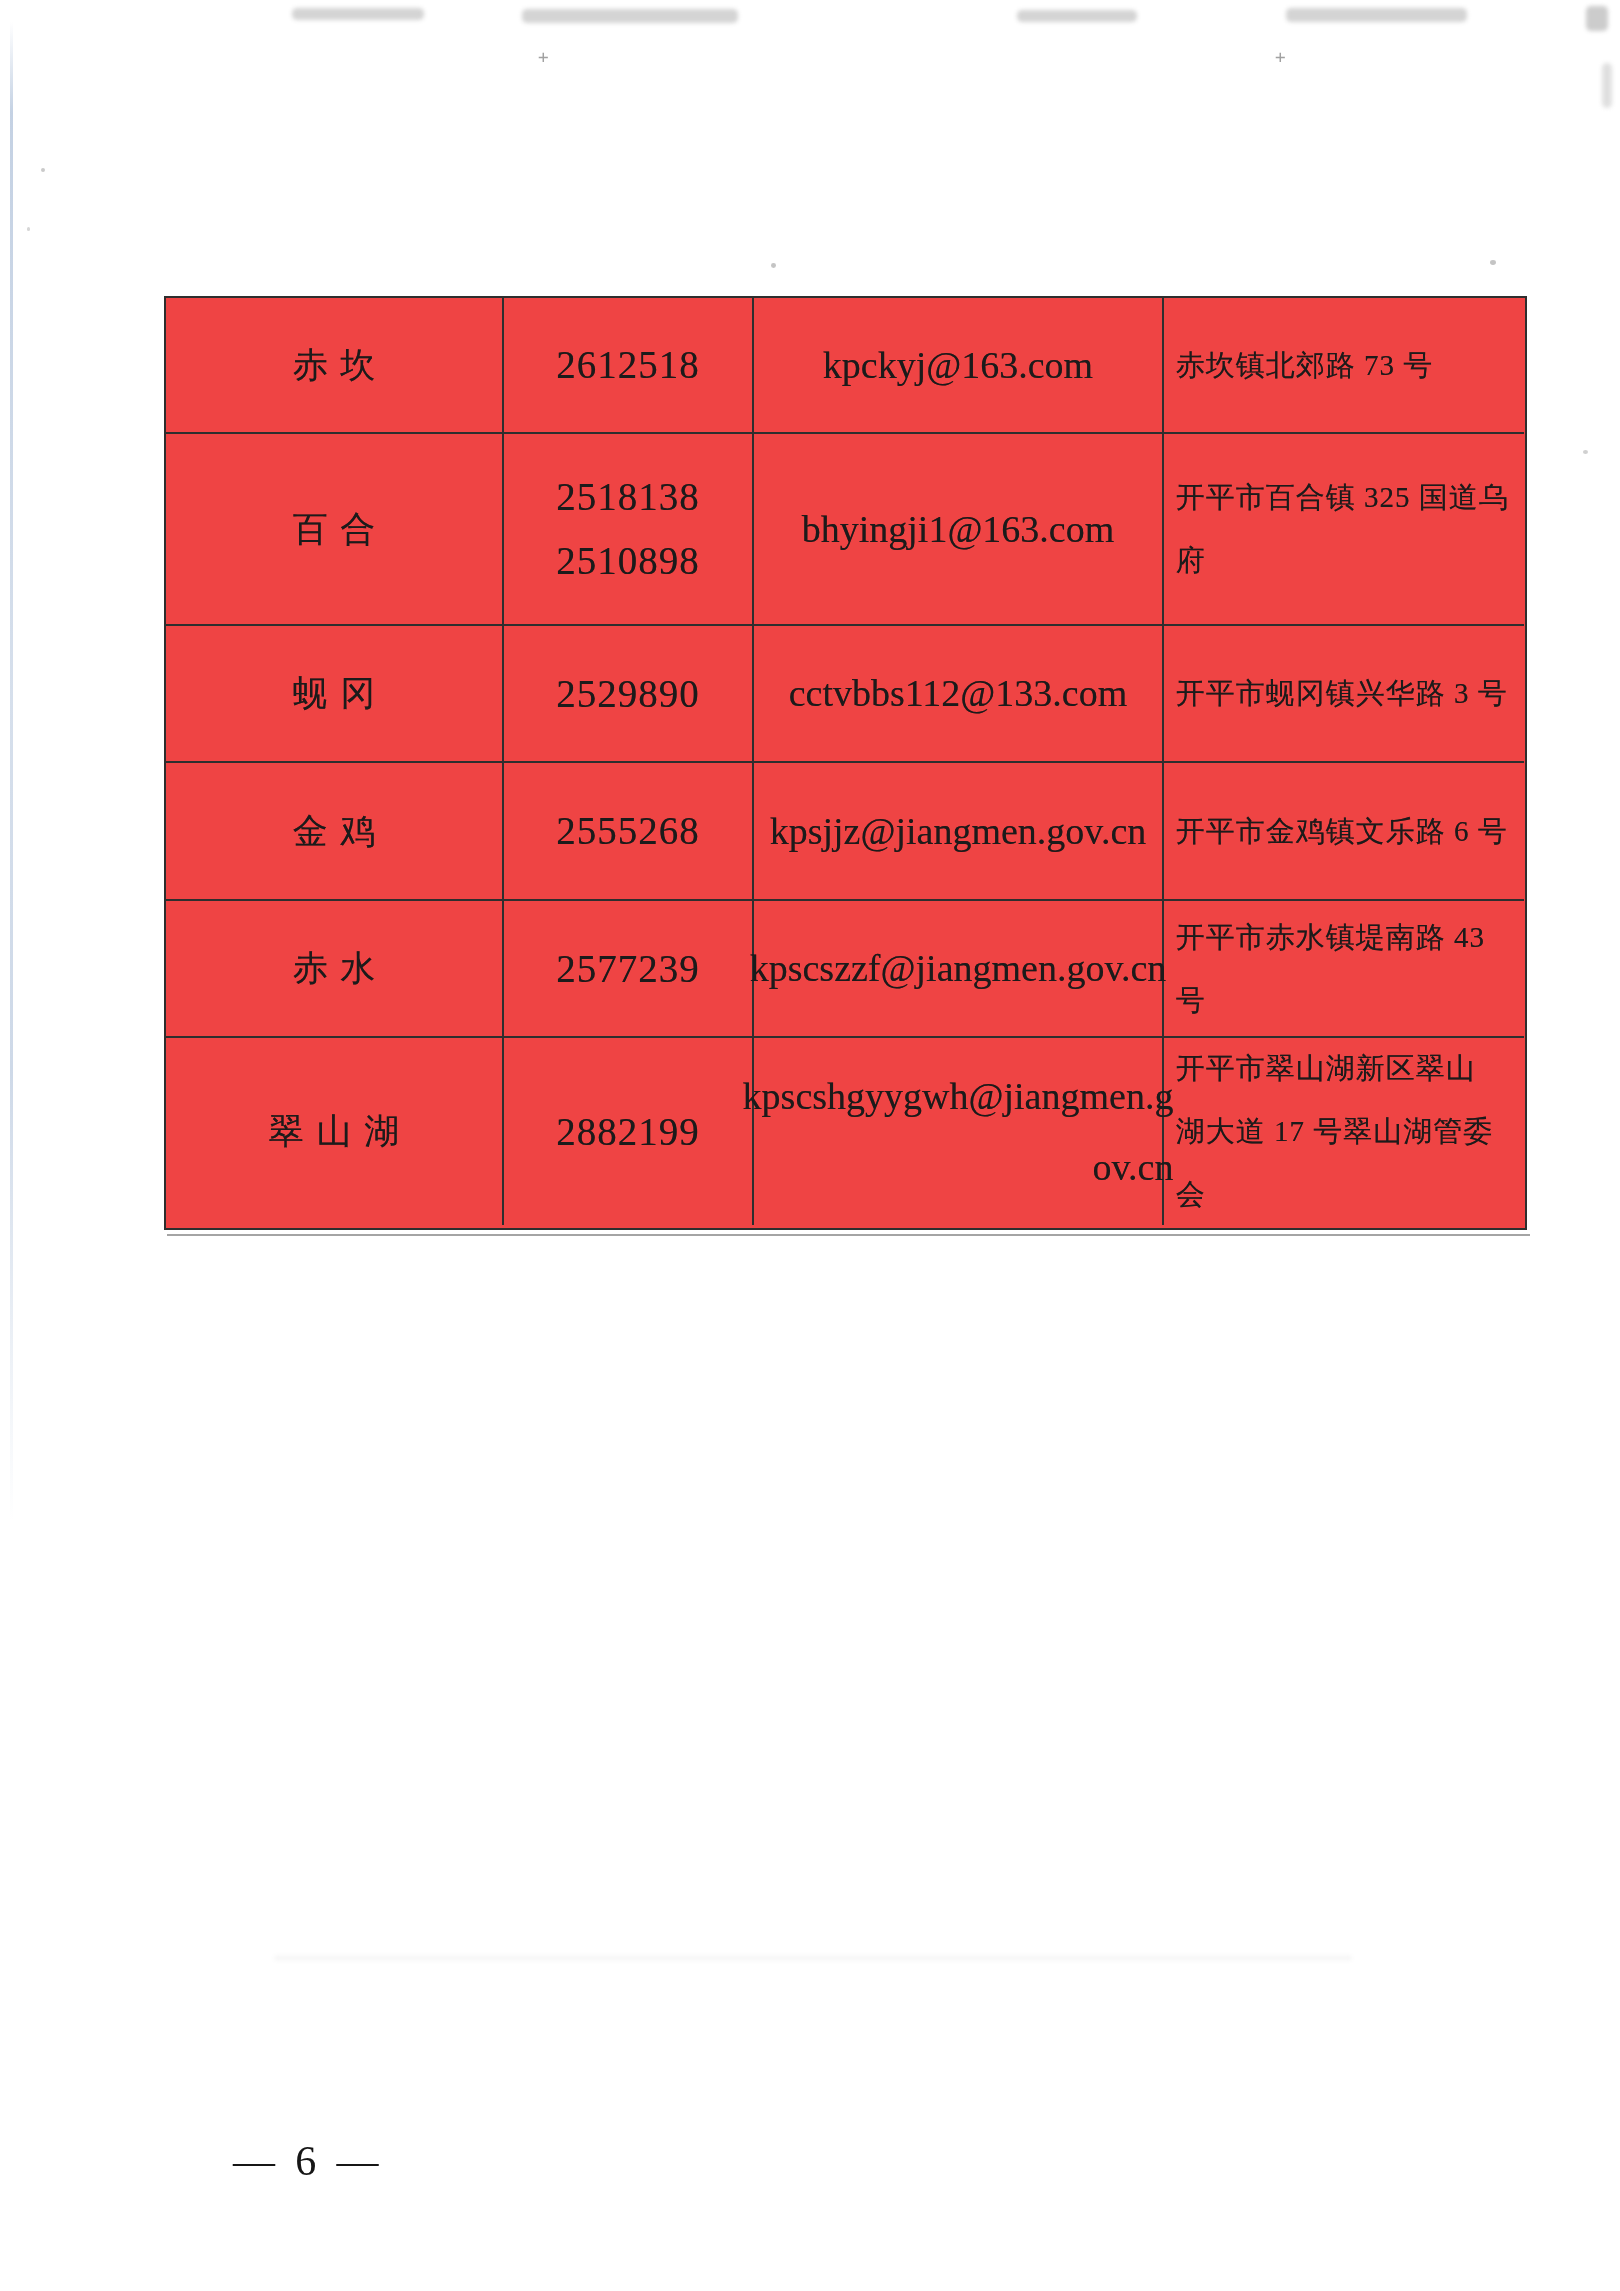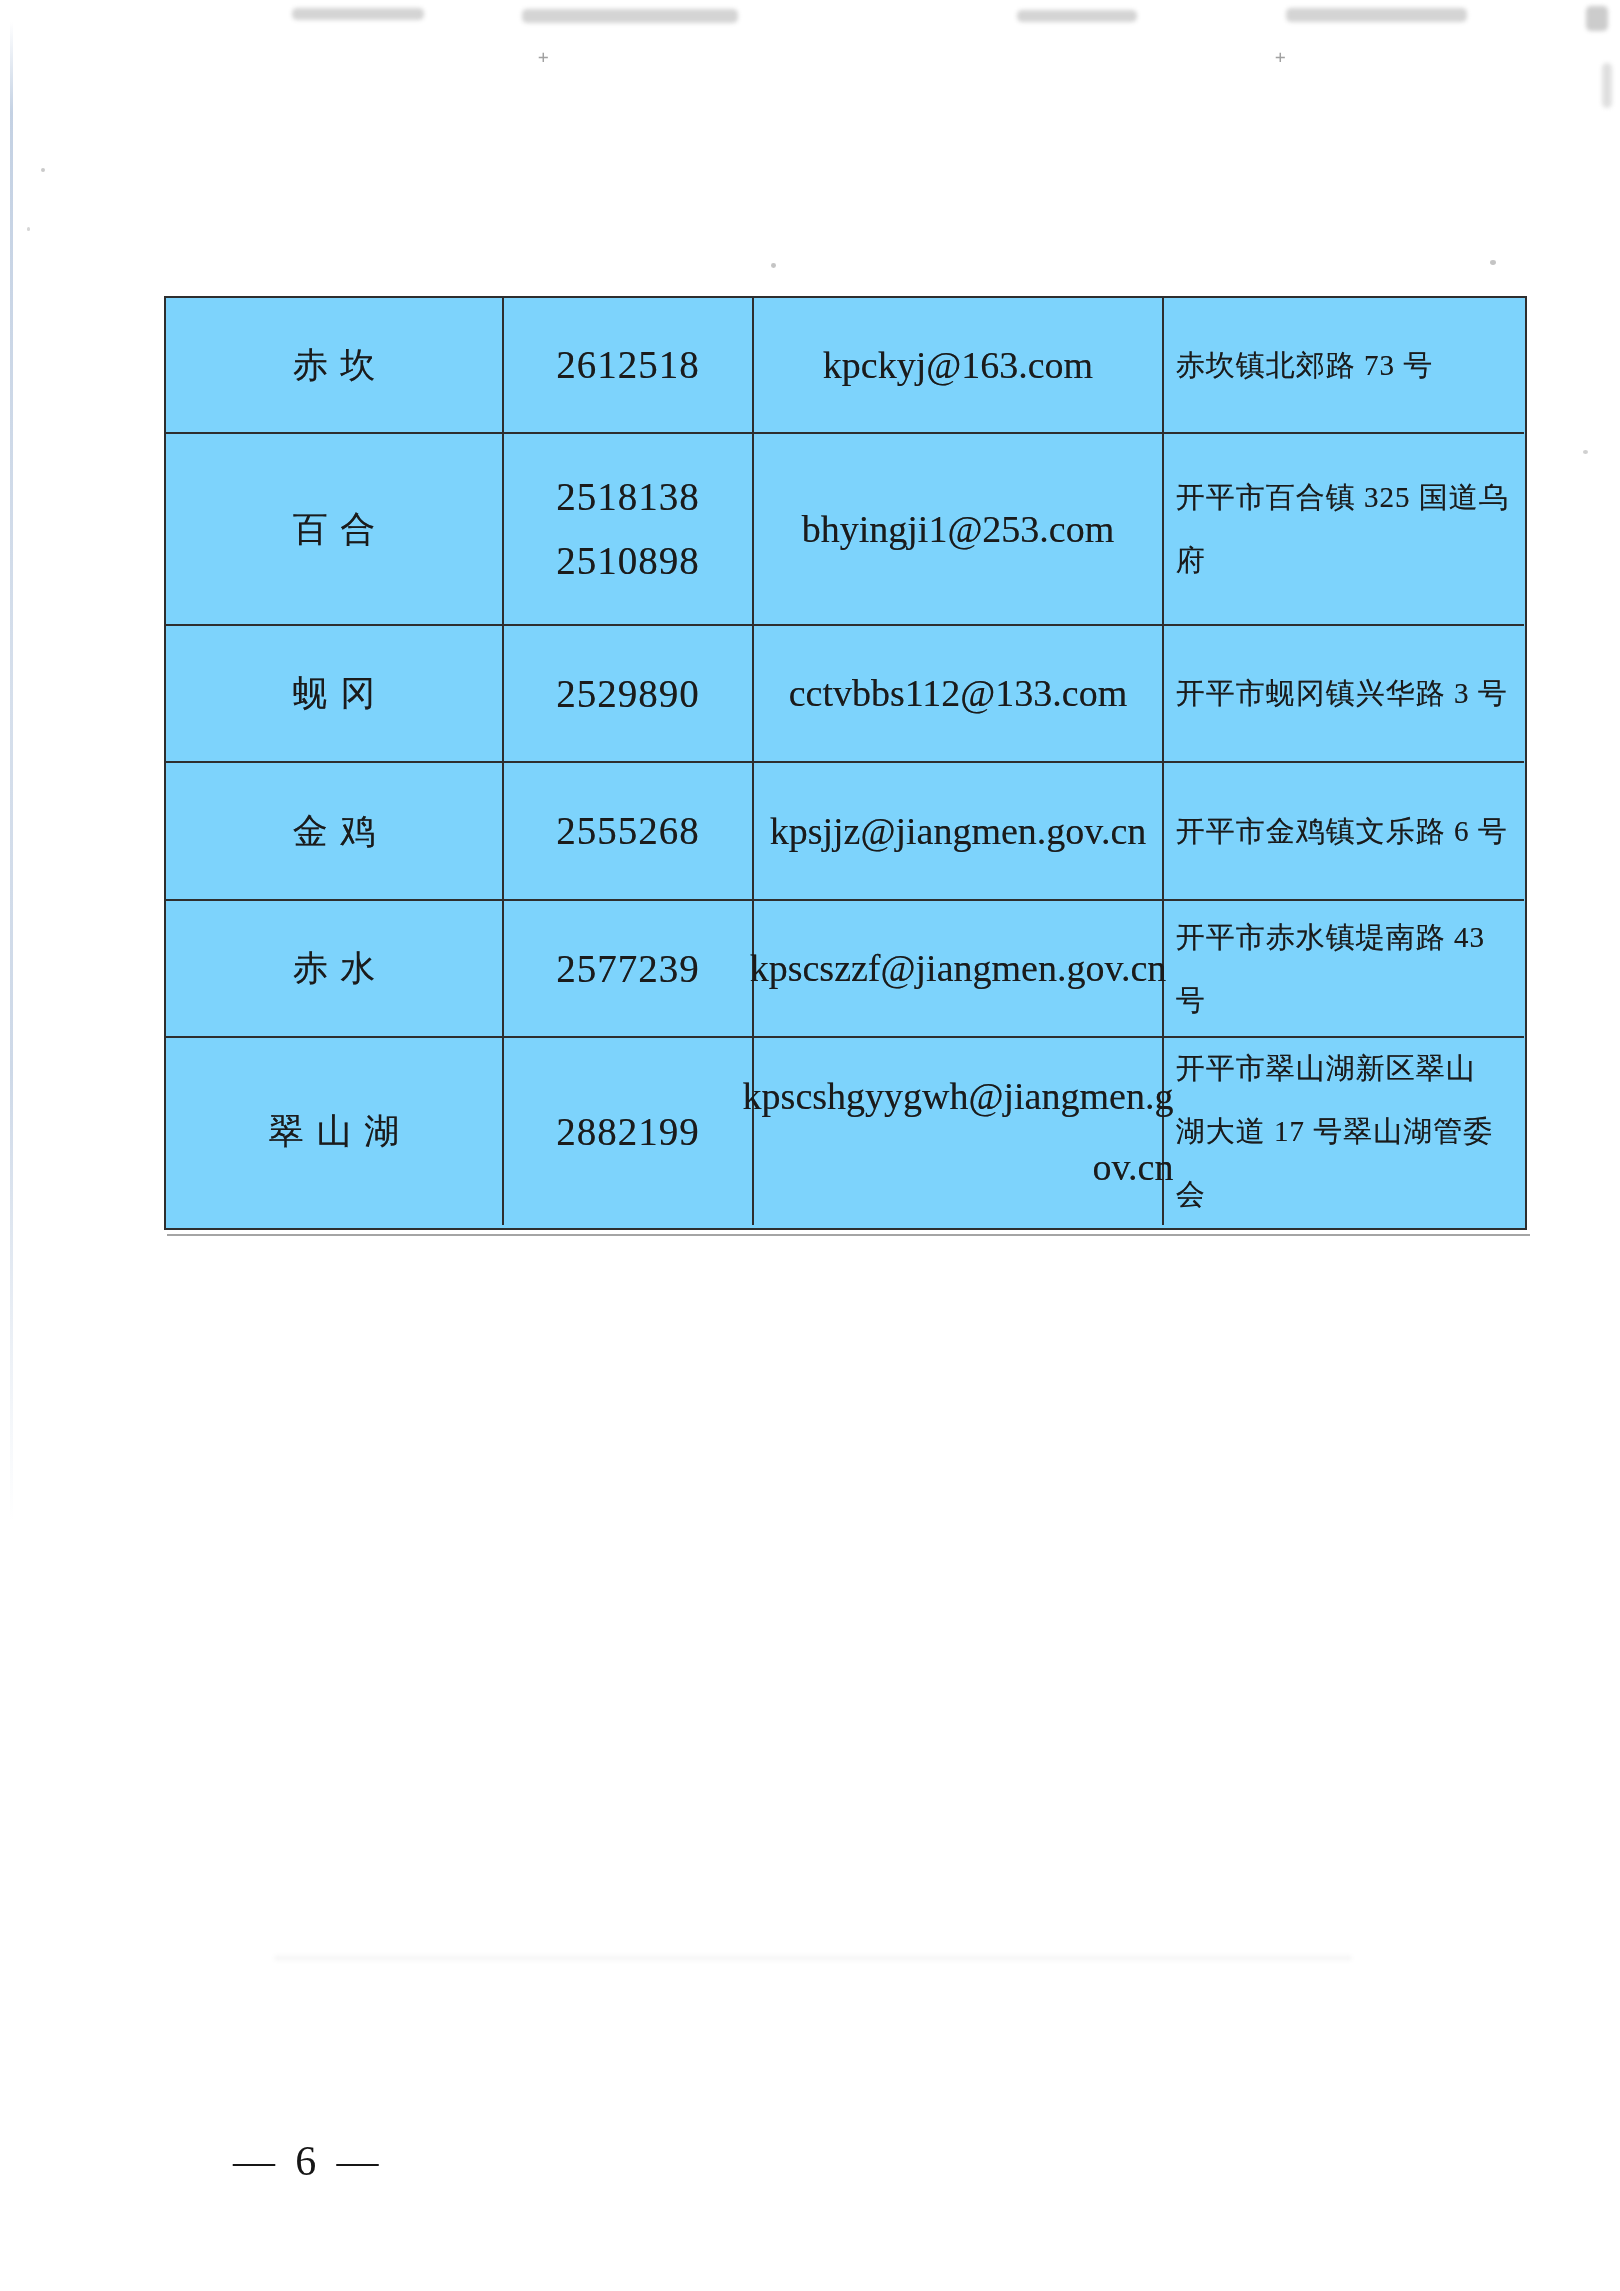--- a/index.html
+++ b/index.html
@@ -48,21 +48,21 @@
   }
   
   .contact-table{
     position:absolute;left:164px;top:296px;
     box-sizing:border-box;
     width:1363px;height:934px;
     border:2.9px solid var(--bd);
     display:grid;
     grid-template-columns:338px 250px 410px 360px;
     grid-template-rows:136px 192px 137px 138px 137px 187px;
-    background:#7dd3fc;
+    background:#ef4444;
   }
   .cell{
     box-sizing:border-box;
     border-right:2.9px solid var(--bd);
     border-bottom:2.9px solid var(--bd);
     display:flex;align-items:center;justify-content:center;
   }
   .no-r{border-right:none;}
   .no-b{border-bottom:none;}
   .cell *{text-shadow:0 0 0.6px rgba(0,0,0,.5);}
@@ -120,21 +120,21 @@
     <div class="cell c-name">
       <span>百合</span>
     </div>
     <div class="cell c-phone">
       <div>
         <div class="line">2518138</div>
         <div class="line">2510898</div>
       </div>
     </div>
     <div class="cell c-email">
-      <div class="line">bhyingji1@253.com</div>
+      <div class="line">bhyingji1@163.com</div>
     </div>
     <div class="cell c-addr no-r">
       <div class="addr-lines">
         <div class="aline">开平市百合镇 325 国道乌</div>
         <div class="aline">府</div>
       </div>
     </div>
 
     <div class="cell c-name">
       <span>蚬冈</span>

